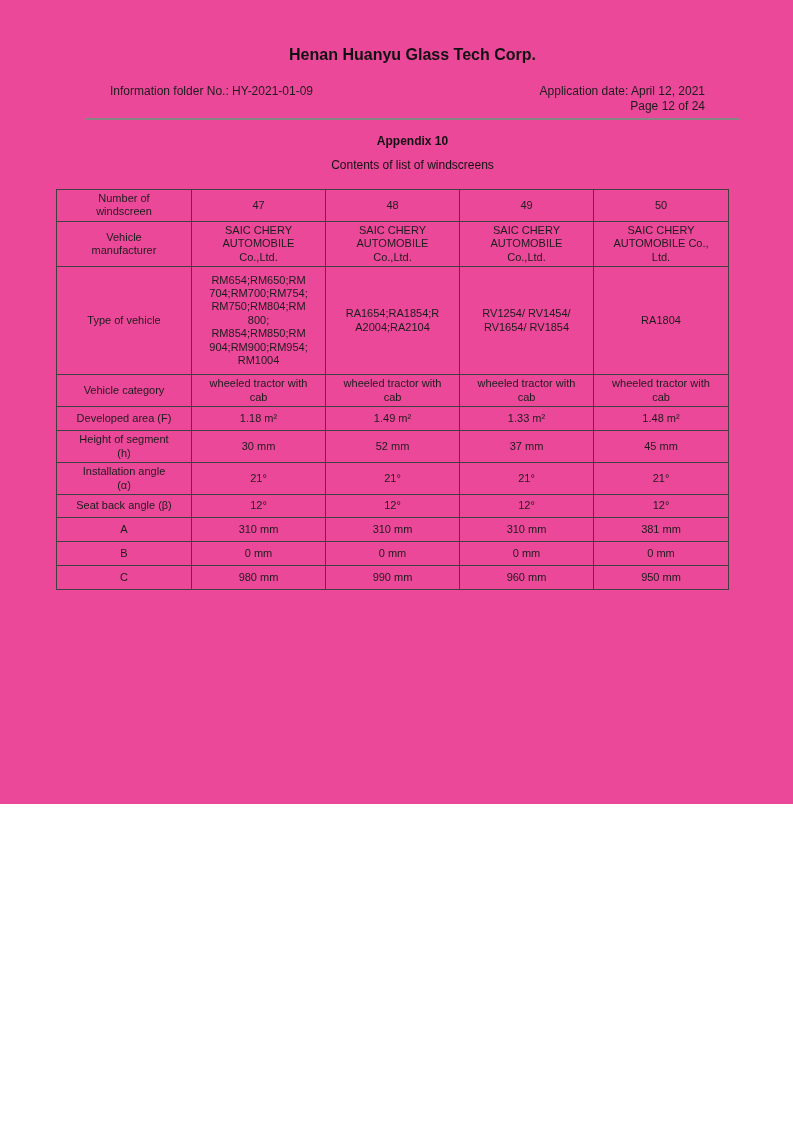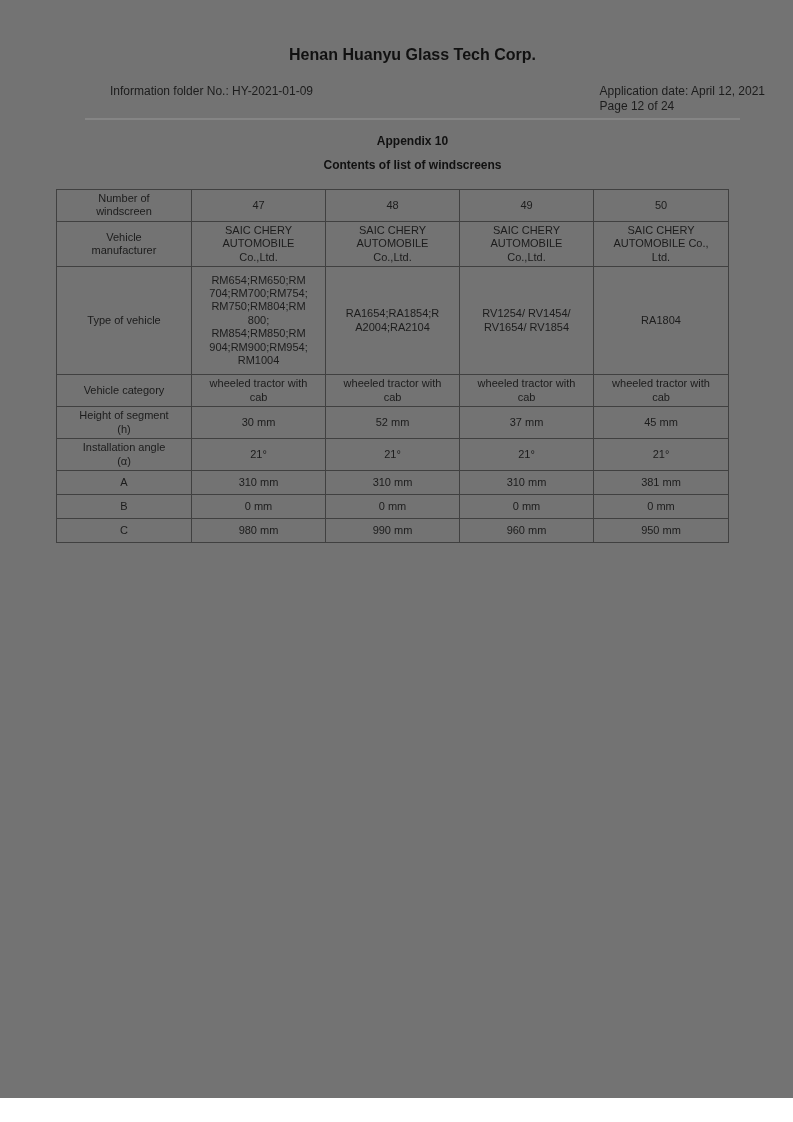--- a/index.html
+++ b/index.html
@@ -1,56 +1,56 @@
 <!DOCTYPE html>
 <html><head>
 <meta charset="utf-8">
 <style>
   * { margin:0; padding:0; box-sizing:border-box; }
   html,body { background:#ffffff; }
   .page {
     position:relative;
-    width:793px; height:1098px;
-    background:#737373;
+    width:793px; height:804px;
+    background:#ec4899;
     font-family:"Liberation Sans", sans-serif;
     color:#1c1c1c;
     overflow:hidden;
   }
   .company-title {
     margin:46px 53px 0 85px;
     text-align:center;
     font-size:16px;
     font-weight:bold;
     color:#111111;
   }
   .header-meta {
     display:flex;
     justify-content:space-between;
     align-items:flex-start;
-    margin:20px 28px 0 110px;
+    margin:20px 88px 0 110px;
     font-size:12px;
   }
-  .header-meta .right { line-height:1.25; }
+  .header-meta .right { text-align:right; line-height:1.25; }
   .header-rule {
     margin:4px 53px 0 85px;
     height:2px;
     background:#858585;
   }
   .appendix-title {
     margin:14px 53px 8px 85px;
     text-align:center;
     font-size:12px;
     font-weight:bold;
     color:#111111;
   }
   .appendix-subtitle {
     margin:10px 53px 0 85px;
     text-align:center;
     font-size:12px;
-    font-weight:bold;
+    font-weight:normal;
     color:#111111;
   }
   table.ws {
     margin:17px 0 0 56px;
     width:672px;
     border-collapse:collapse;
     table-layout:fixed;
     font-size:11px;
     color:#1c1c1c;
   }
@@ -146,36 +146,50 @@
         <td>Vehicle category</td>
         <td>wheeled tractor with
 cab</td>
         <td>wheeled tractor with
 cab</td>
         <td>wheeled tractor with
 cab</td>
         <td>wheeled tractor with
 cab</td>
       </tr>
+      <tr class="h24">
+        <td>Developed area (F)</td>
+        <td>1.18 m²</td>
+        <td>1.49 m²</td>
+        <td>1.33 m²</td>
+        <td>1.48 m²</td>
+      </tr>
       <tr class="h32">
         <td>Height of segment
 (h)</td>
         <td>30 mm</td>
         <td>52 mm</td>
         <td>37 mm</td>
         <td>45 mm</td>
       </tr>
       <tr class="h32">
         <td>Installation angle
 (α)</td>
         <td>21°</td>
         <td>21°</td>
         <td>21°</td>
         <td>21°</td>
       </tr>
+      <tr class="h23">
+        <td>Seat back angle (β)</td>
+        <td>12°</td>
+        <td>12°</td>
+        <td>12°</td>
+        <td>12°</td>
+      </tr>
       <tr class="h24">
         <td>A</td>
         <td>310 mm</td>
         <td>310 mm</td>
         <td>310 mm</td>
         <td>381 mm</td>
       </tr>
       <tr class="h24">
         <td>B</td>
         <td>0 mm</td>

